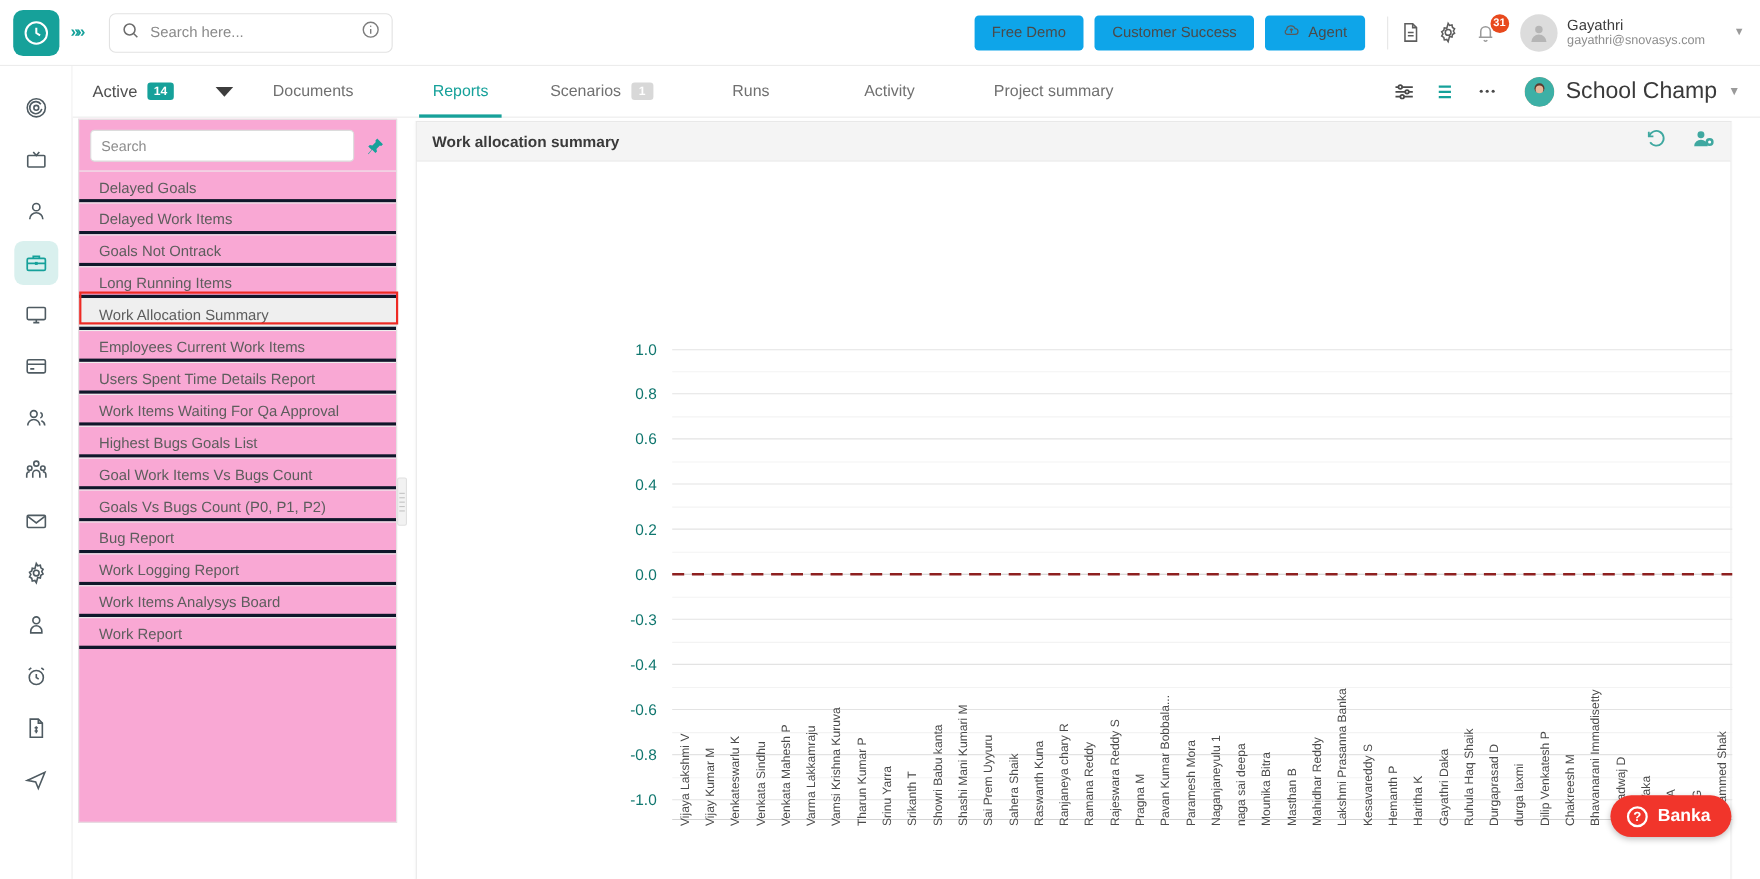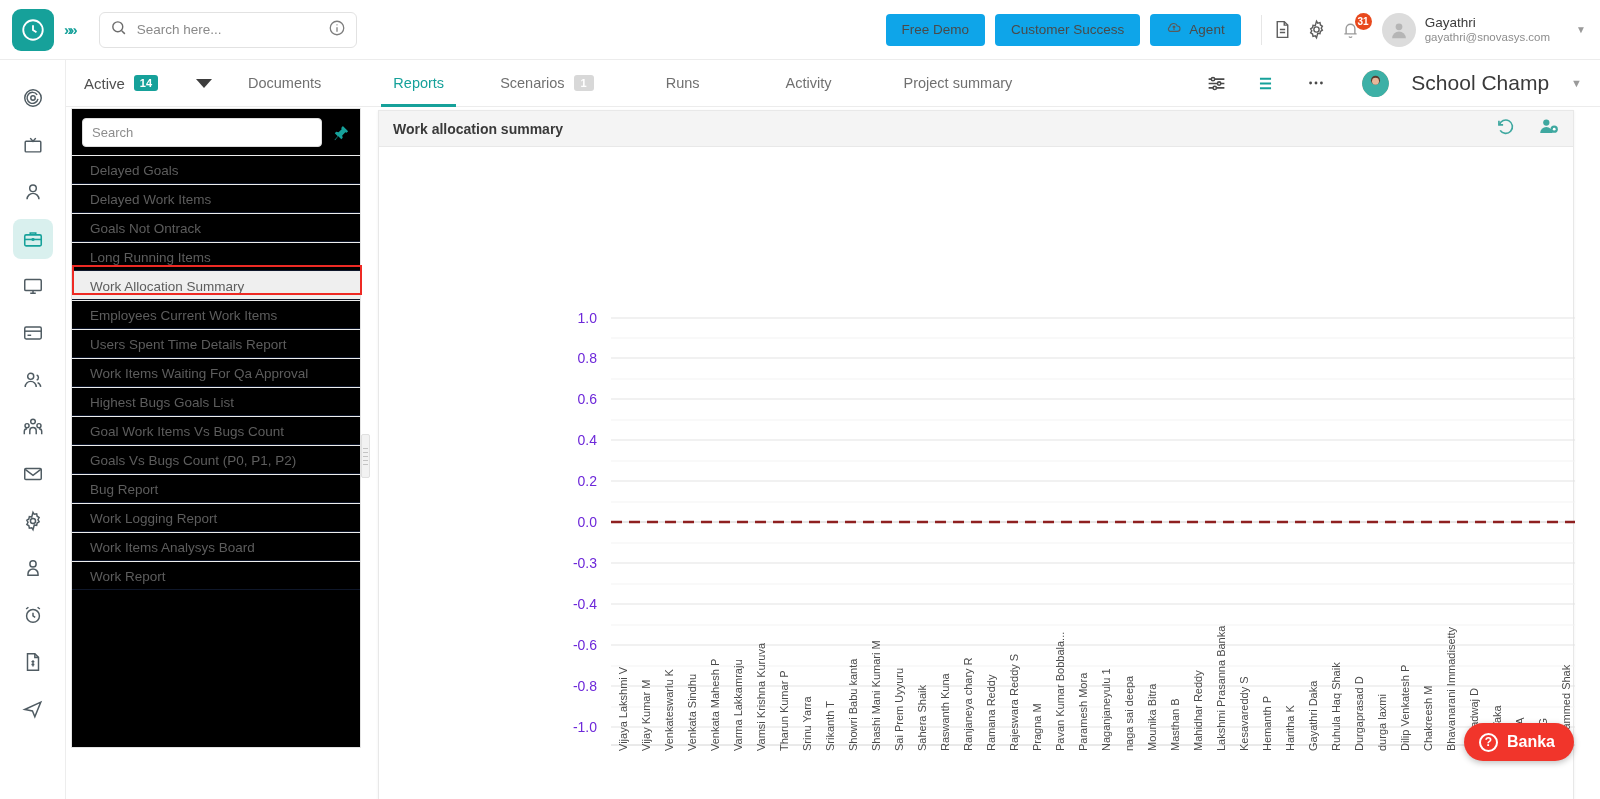--- a/index.html
+++ b/index.html
@@ -86,40 +86,40 @@
     border-right: 8px solid transparent; border-top: 9px solid #3d3d3d; cursor: pointer;
   }
   .tab {
     font-size: 14.5px; color: #707070; padding: 0 12px; height: 47px; display: flex;
     align-items: center; cursor: pointer; position: relative; white-space: nowrap;
   }
   .tab.sel { color: #16a19a; }
   .tab.sel::after {
     content: ""; position: absolute; left: 0; right: 0; bottom: 0; height: 3px; background: #16a19a;
   }
-  .tabbar-right { margin-left: auto; display: flex; align-items: center; padding-right: 18px; gap: 16px; }
+  .tabbar-right { margin-left: auto; display: flex; align-items: center; padding-right: 18px; gap: 4px; }
   .proj-name { font-size: 21px; color: #3a3a3a; margin-left: 6px; }
   .proj-caret { color: #9a9a9a; font-size: 11px; margin-left: 6px; cursor: pointer; }
 
   
   .listpanel {
     position: absolute; top: 108px; left: 71px; width: 290px; height: 640px;
-    background: #000000; border: 1px solid #e4e4e4;
+    background: #f9a8d4; border: 1px solid #e4e4e4;
   }
   .list-search-row { display: flex; align-items: center; padding: 9px 10px 8px 10px; }
   .list-search {
     flex: 1; height: 29px; border: 1px solid #dcdcdc; border-radius: 4px; padding: 0 9px;
     font-size: 13px; color: #555; outline: none; font-family: "Liberation Sans", sans-serif;
   }
   .list-search::placeholder { color: #8d8d8d; }
   .pin-icon { margin-left: 10px; color: #16a19a; cursor: pointer; display: flex; }
   .rlist { list-style: none; }
   .rlist li {
     height: 29px; line-height: 29px; padding-left: 18px; font-size: 13.5px; color: #5d5d5d;
-    border-bottom: 1px solid #0f172a; border-top: 1px solid #ededed; cursor: pointer;
+    border-bottom: 3px solid #0f172a; border-top: 1px solid #ededed; cursor: pointer;
     white-space: nowrap; overflow: hidden;
   }
   .rlist li.selected { background: #efefef; }
   .sel-outline {
     position: absolute; left: 0px; top: 156px; width: 290px; height: 30px;
     border: 2px solid #ee2a24; pointer-events: none;
   }
   .resizer {
     position: absolute; left: 361px; top: 434px; width: 9px; height: 44px;
     background: #f2f2f2; border: 1px solid #e0e0e0; border-radius: 2px;
@@ -136,21 +136,21 @@
   }
   .chart-head {
     height: 36px; background: #f4f4f4; border-bottom: 1px solid #e8e8e8;
     display: flex; align-items: center; padding: 0 14px;
   }
   .chart-title { font-size: 14px; font-weight: 700; color: #3a3a3a; }
   .chart-head-right { margin-left: auto; display: flex; align-items: center; gap: 22px; color: #3fa8a0; }
   .plot-area { position: relative; width: 100%; height: 653px; background: #fff; }
   .ylabels { position: absolute; left: 0; top: 0; width: 232px; height: 100%; }
   .ytick {
-    position: absolute; right: 14px; font-size: 14px; color: #6d28d9; transform: translateY(-50%);
+    position: absolute; right: 14px; font-size: 14px; color: #0f766e; transform: translateY(-50%);
     font-family: "Liberation Sans", sans-serif;
   }
   .grid-svg { position: absolute; left: 232px; top: 0; }
   .xlabels { position: absolute; left: 232px; top: 0; height: 100%; }
   .xlab {
     position: absolute; font-size: 11px; color: #4a4a4a; white-space: nowrap;
     transform-origin: left top; transform: rotate(-90deg); font-family: "Liberation Sans", sans-serif;
   }
 
   

